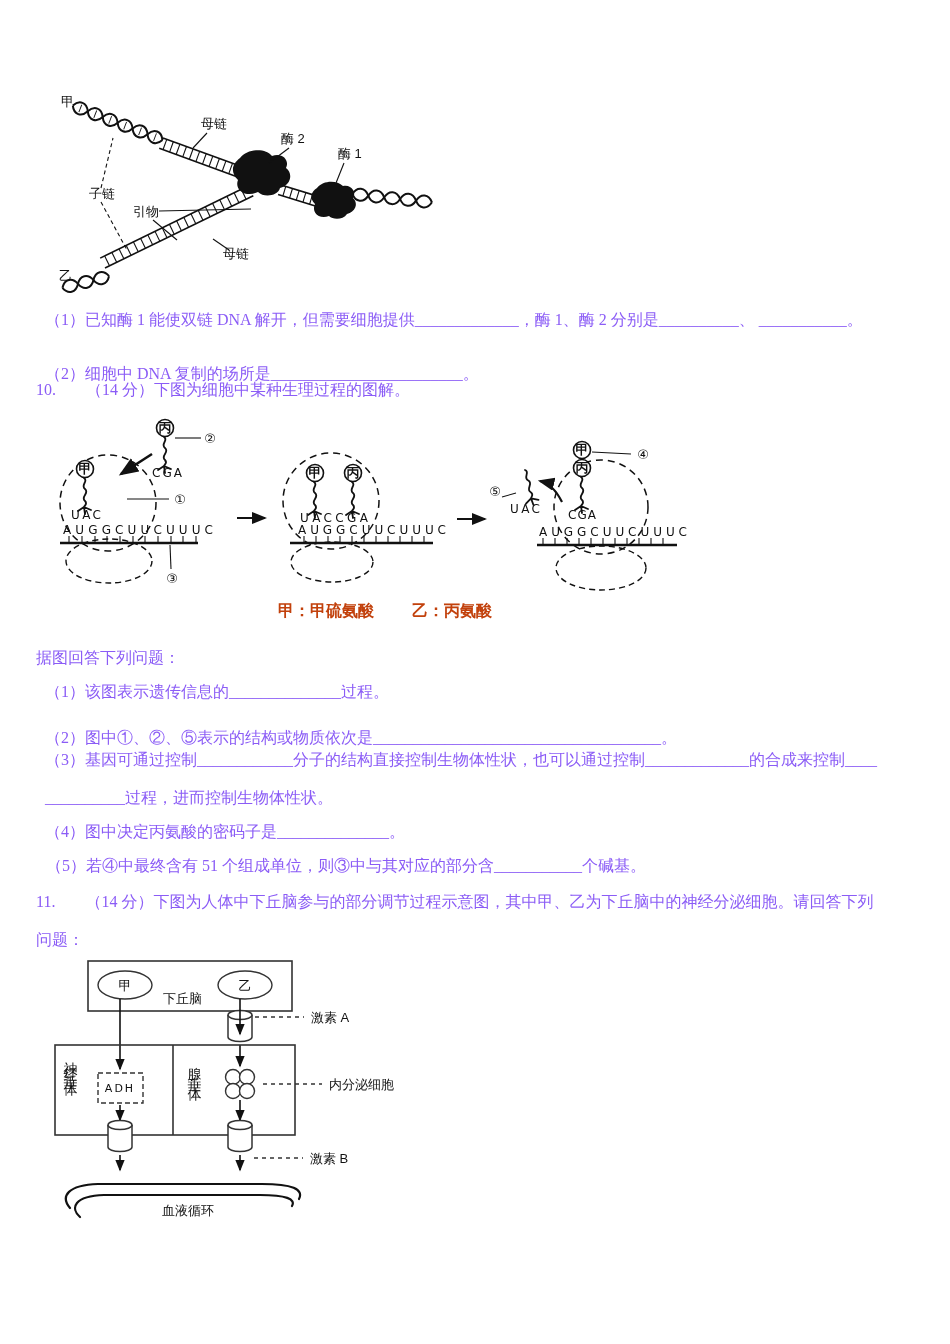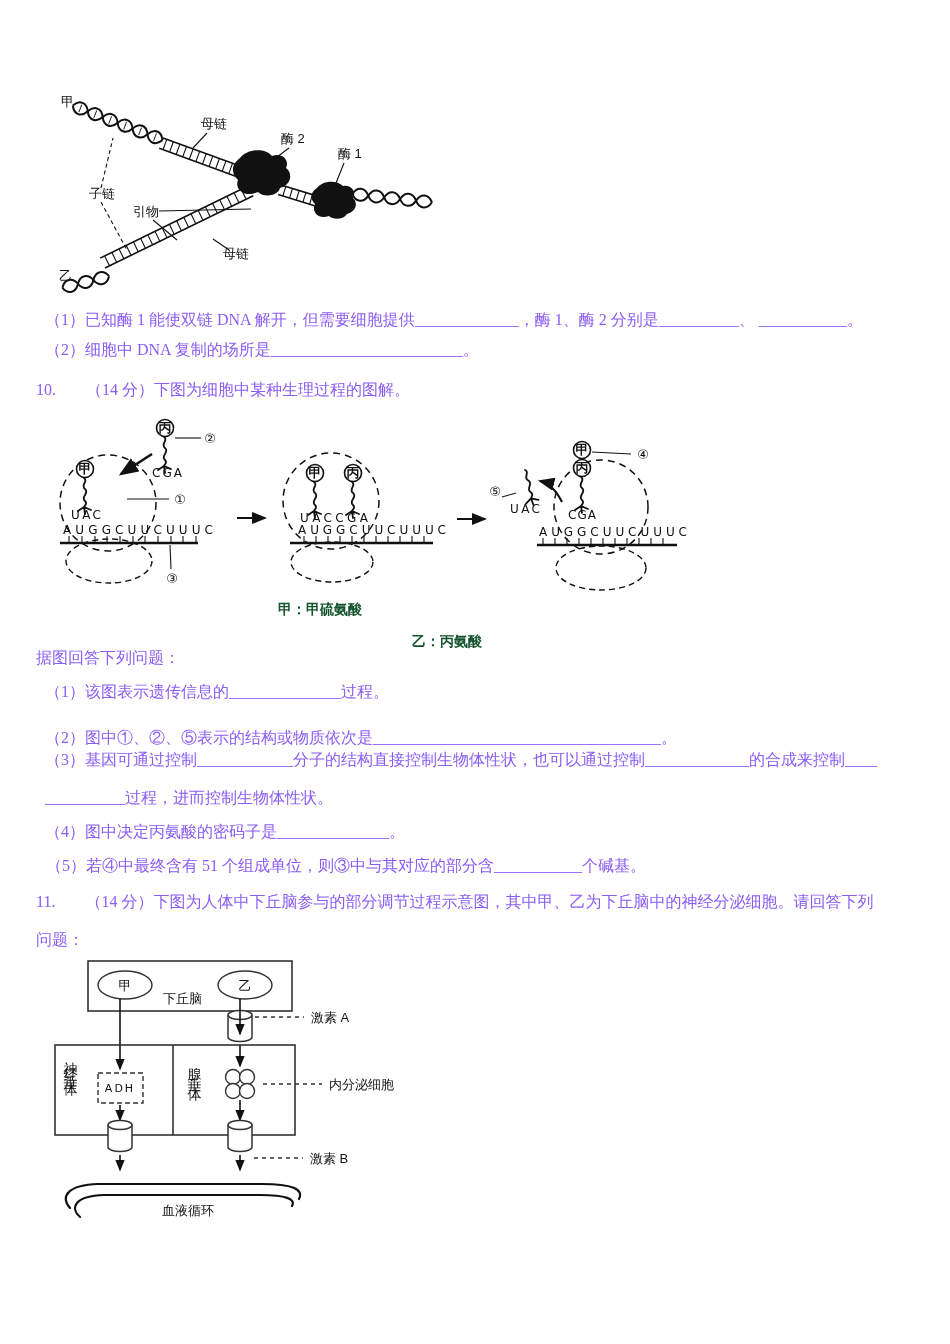--- a/index.html
+++ b/index.html
@@ -1,21 +1,21 @@
 <!DOCTYPE html>
 <html><head>
 <meta charset="utf-8">
 <style>
   html,body{margin:0;padding:0;background:#fff;}
   #page{position:relative;width:950px;height:1344px;background:#fff;overflow:hidden;
         font-family:"Liberation Serif", serif;color:#111;}
   .tline{position:absolute;font-size:16px;line-height:22px;white-space:pre;color:#8b5cf6;}
   .qnum{display:inline-block;margin-right:30px;}
   .figcap{position:absolute;font-family:Liberation Mono, monospace;font-weight:bold;
-          font-size:14px;color:#14532d;white-space:pre;}
+          font-size:16px;color:#c2410c;white-space:pre;}
   svg{position:absolute;overflow:visible;}
   svg text{fill:#111;}
   .cjk{font-family:"Liberation Sans", sans-serif;font-size:13px;}
   .seq{font-family:"DejaVu Sans", sans-serif;font-size:12px;font-weight:500;}
   .callout{font-family:"DejaVu Sans", sans-serif;font-size:13px;}
   .vtext{position:absolute;writing-mode:vertical-rl;text-orientation:upright;
          font-family:"Liberation Sans", sans-serif;font-size:14px;color:#111;}
 </style>
 </head>
 <body>
@@ -119,21 +119,21 @@
       <text class="cjk" x="78" y="128">引物</text>
       <line x1="104" y1="123" x2="196" y2="121" stroke="#111" stroke-width="1.1"></line>
       <line x1="98" y1="132" x2="122" y2="152" stroke="#111" stroke-width="1.1"></line>
       <text class="cjk" x="168" y="170">母链</text>
       <line x1="174" y1="162" x2="158" y2="151" stroke="#111" stroke-width="1.1"></line>
       <text class="cjk" x="4" y="192">乙</text>
     </g>
   </svg>
 
   <div class="tline" style="left:45px;top:309px;">（1）已知酶 1 能使双链 DNA 解开，但需要细胞提供_____________，酶 1、酶 2 分别是__________、 ___________。</div>
-  <div class="tline" style="left:45px;top:339px;">（2）细胞中 DNA 复制的场所是________________________。</div>
+  <div class="tline" style="left:45px;top:363px;">（2）细胞中 DNA 复制的场所是________________________。</div>
 
   <div class="tline" style="left:36px;top:379px;"><span class="qnum">10.</span><span>（14 分）下图为细胞中某种生理过程的图解。</span></div>
 
   <svg style="left:55px;top:412px;" width="660" height="198" viewBox="0 0 660 198">
     <defs>
       <marker id="aht" markerWidth="9" markerHeight="8" refX="6.5" refY="3" orient="auto">
         <path d="M0,0 L7.5,3 L0,6 z" fill="#111"></path>
       </marker>
       <g id="trna" stroke="#111" stroke-width="1.8" fill="none" stroke-linecap="round">
         <path d="M0,0 C5,3 -4,7 1,11 C6,15 -4,19 1,23 C4,26 0,28 0,29 M0,29 l-6,4 M0,29 l1,7 M0,29 l7,3"></path>
@@ -236,21 +236,21 @@
           <use href="#trna"></use>
         </g>
       <text class="seq" x="455" y="101" textLength="30" lengthAdjust="spacing">UAC</text>
       <text class="callout" x="440" y="84" text-anchor="middle">⑤</text>
       <line x1="447" y1="85" x2="461" y2="81" stroke="#111" stroke-width="1.1"></line>
       <path d="M507,90 Q498,72 485,69" stroke="#111" stroke-width="2.2" fill="none" marker-end="url(#aht)"></path>
     </g>
   </svg>
 
   <div class="figcap" style="left:278px;top:601px;">甲：甲硫氨酸</div>
-  <div class="figcap" style="left:412px;top:601px;margin-top:32px;">乙：丙氨酸</div>
+  <div class="figcap" style="left:412px;top:601px;">乙：丙氨酸</div>
 
   <div class="tline" style="left:36px;top:647px;">据图回答下列问题：</div>
   <div class="tline" style="left:45px;top:681px;">（1）该图表示遗传信息的______________过程。</div>
   <div class="tline" style="left:45px;top:715px;margin-top:12px;">（2）图中①、②、⑤表示的结构或物质依次是____________________________________。</div>
   <div class="tline" style="left:45px;top:749px;">（3）基因可通过控制____________分子的结构直接控制生物体性状，也可以通过控制_____________的合成来控制____</div>
   <div class="tline" style="left:45px;top:787px;">__________过程，进而控制生物体性状。</div>
   <div class="tline" style="left:45px;top:821px;">（4）图中决定丙氨酸的密码子是______________。</div>
   <div class="tline" style="left:34px;top:855px;margin-left:12px;">（5）若④中最终含有 51 个组成单位，则③中与其对应的部分含___________个碱基。</div>
 
   <div class="tline" style="left:36px;top:891px;"><span class="qnum">11.</span><span>（14 分）下图为人体中下丘脑参与的部分调节过程示意图，其中甲、乙为下丘脑中的神经分泌细胞。请回答下列</span></div>

